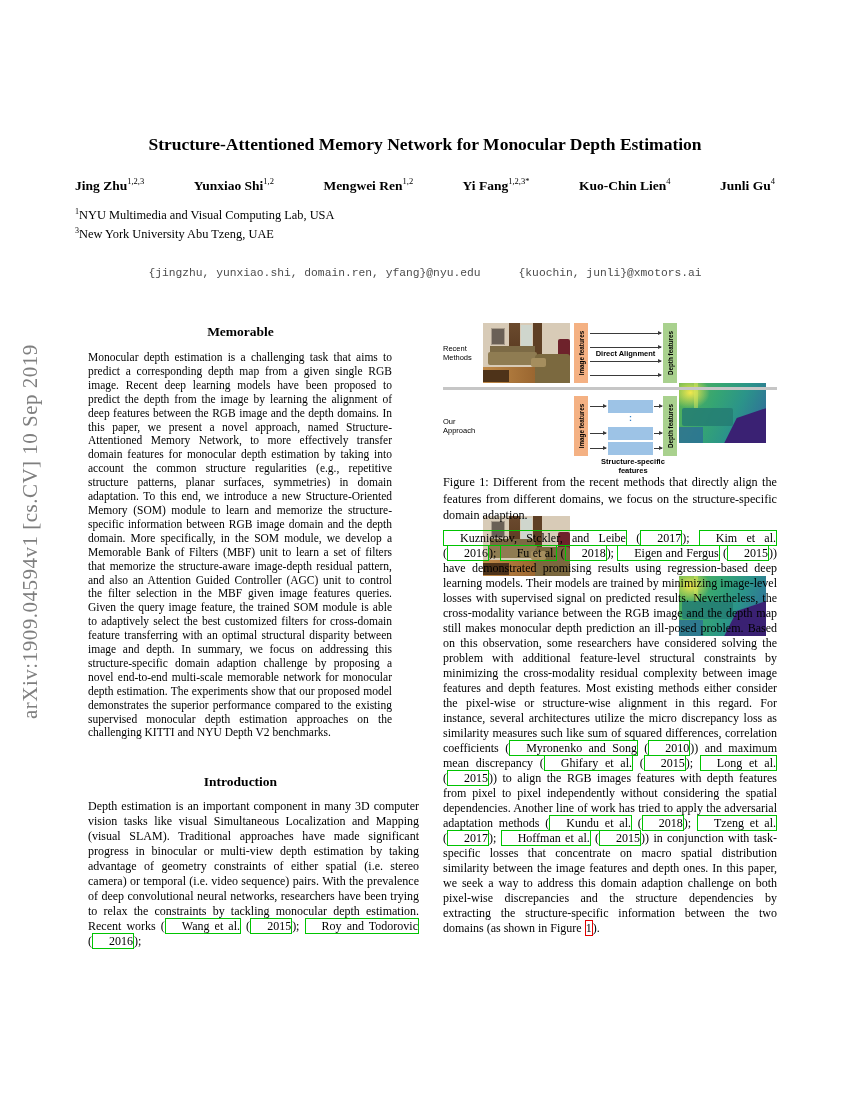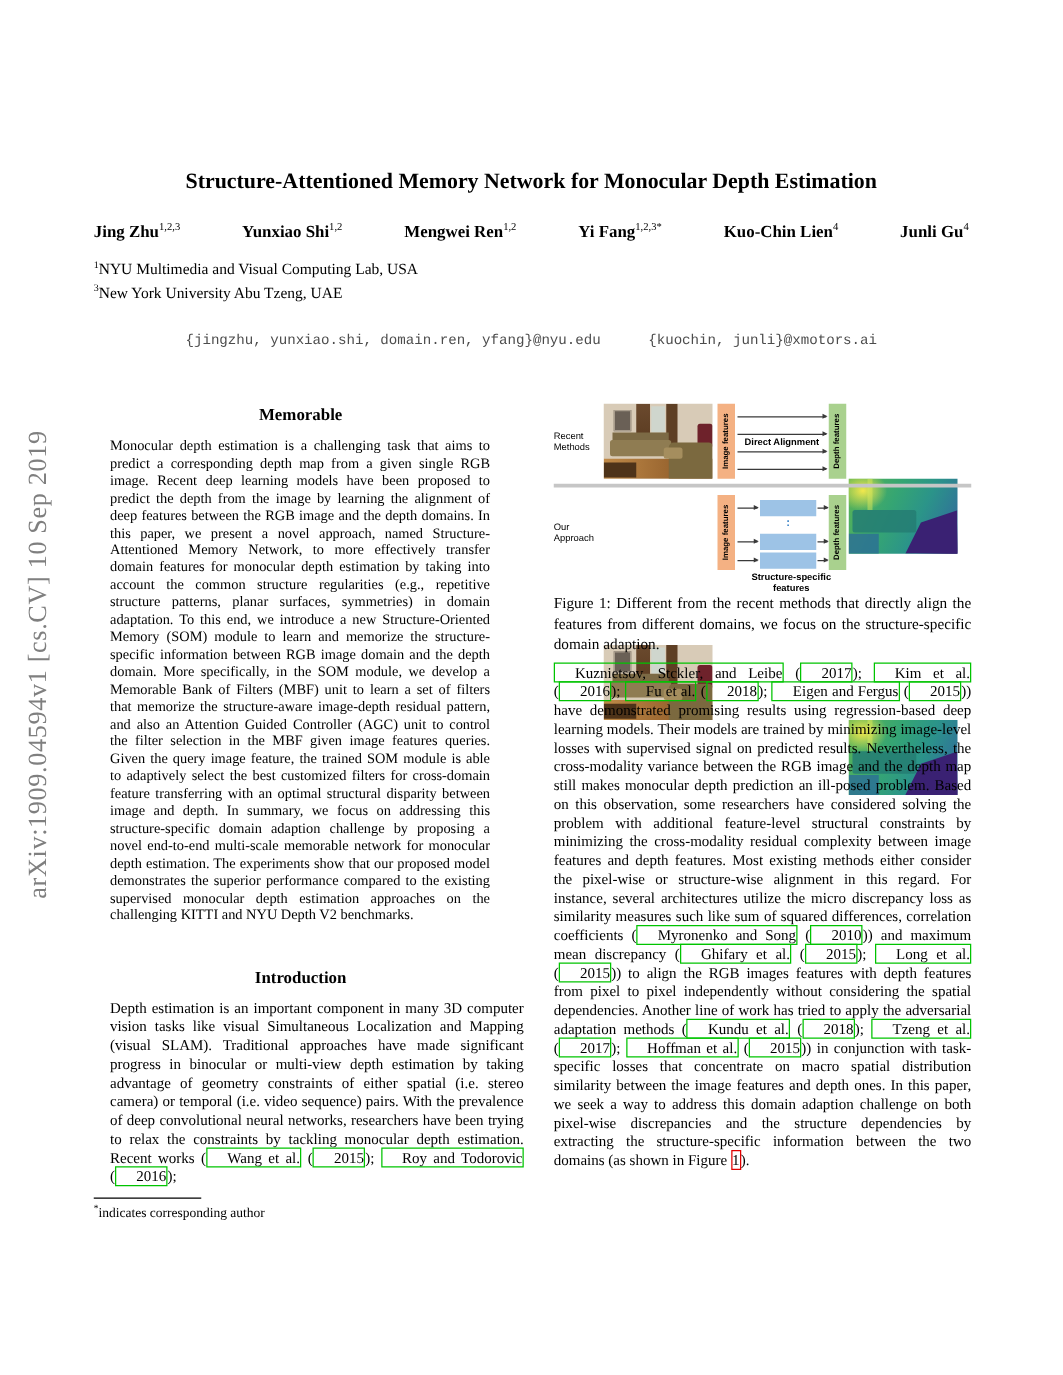--- a/index.html
+++ b/index.html
@@ -123,24 +123,20 @@
   <div class="emails">
     <span>{jingzhu, yunxiao.shi, domain.ren, yfang}@nyu.edu</span><span class="gap"></span><span>{kuochin, junli}@xmotors.ai</span>
   </div>
 
   <div class="abs-heading">Memorable</div>
   <div class="abs-body">Monocular depth estimation is a challenging task that aims to predict a corresponding depth map from a given single RGB image. Recent deep learning models have been proposed to predict the depth from the image by learning the alignment of deep features between the RGB image and the depth domains. In this paper, we present a novel approach, named Structure-Attentioned Memory Network, to more effectively transfer domain features for monocular depth estimation by taking into account the common structure regularities (e.g., repetitive structure patterns, planar surfaces, symmetries) in domain adaptation. To this end, we introduce a new Structure-Oriented Memory (SOM) module to learn and memorize the structure-specific information between RGB image domain and the depth domain. More specifically, in the SOM module, we develop a Memorable Bank of Filters (MBF) unit to learn a set of filters that memorize the structure-aware image-depth residual pattern, and also an Attention Guided Controller (AGC) unit to control the filter selection in the MBF given image features queries. Given the query image feature, the trained SOM module is able to adaptively select the best customized filters for cross-domain feature transferring with an optimal structural disparity between image and depth. In summary, we focus on addressing this structure-specific domain adaption challenge by proposing a novel end-to-end multi-scale memorable network for monocular depth estimation. The experiments show that our proposed model demonstrates the superior performance compared to the existing supervised monocular depth estimation approaches on the challenging KITTI and NYU Depth V2 benchmarks.</div>
 
   <div class="intro-heading">Introduction</div>
   <div class="intro-body"><span>Depth estimation is an important component in many 3D computer vision tasks like visual Simultaneous Localization and Mapping (visual SLAM). Traditional approaches have made significant progress in binocular or multi-view depth estimation by taking advantage of geometry constraints of either spatial (i.e. stereo camera) or temporal (i.e. video sequence) pairs. With the prevalence of deep convolutional neural networks, researchers have been trying to relax the constraints by tackling monocular depth estimation. Recent works (</span><span class="seg-cite">Wang et al.</span><span> (</span><span class="seg-cite">2015</span><span>); </span><span class="seg-cite">Roy and Todorovic</span><span> (</span><span class="seg-cite">2016</span><span>);</span></div>
 
-  <div class="footnote">
-    <div class="rule"></div>
-    <sup>*</sup><span>indicates corresponding author</span>
-  </div>
 
   <div class="figure">
 
     <div class="fig-abs row-label" style="left:0;top:24px;width:38px;">Recent Methods</div>
     <div class="fig-abs imgbox rgb" style="left:40px;top:3px;">
       <div class="r-frame"></div>
       <div class="r-window"></div>
       <div class="r-curtain-a"></div>
       <div class="r-curtain-b"></div>
       <div class="r-maroon"></div>

